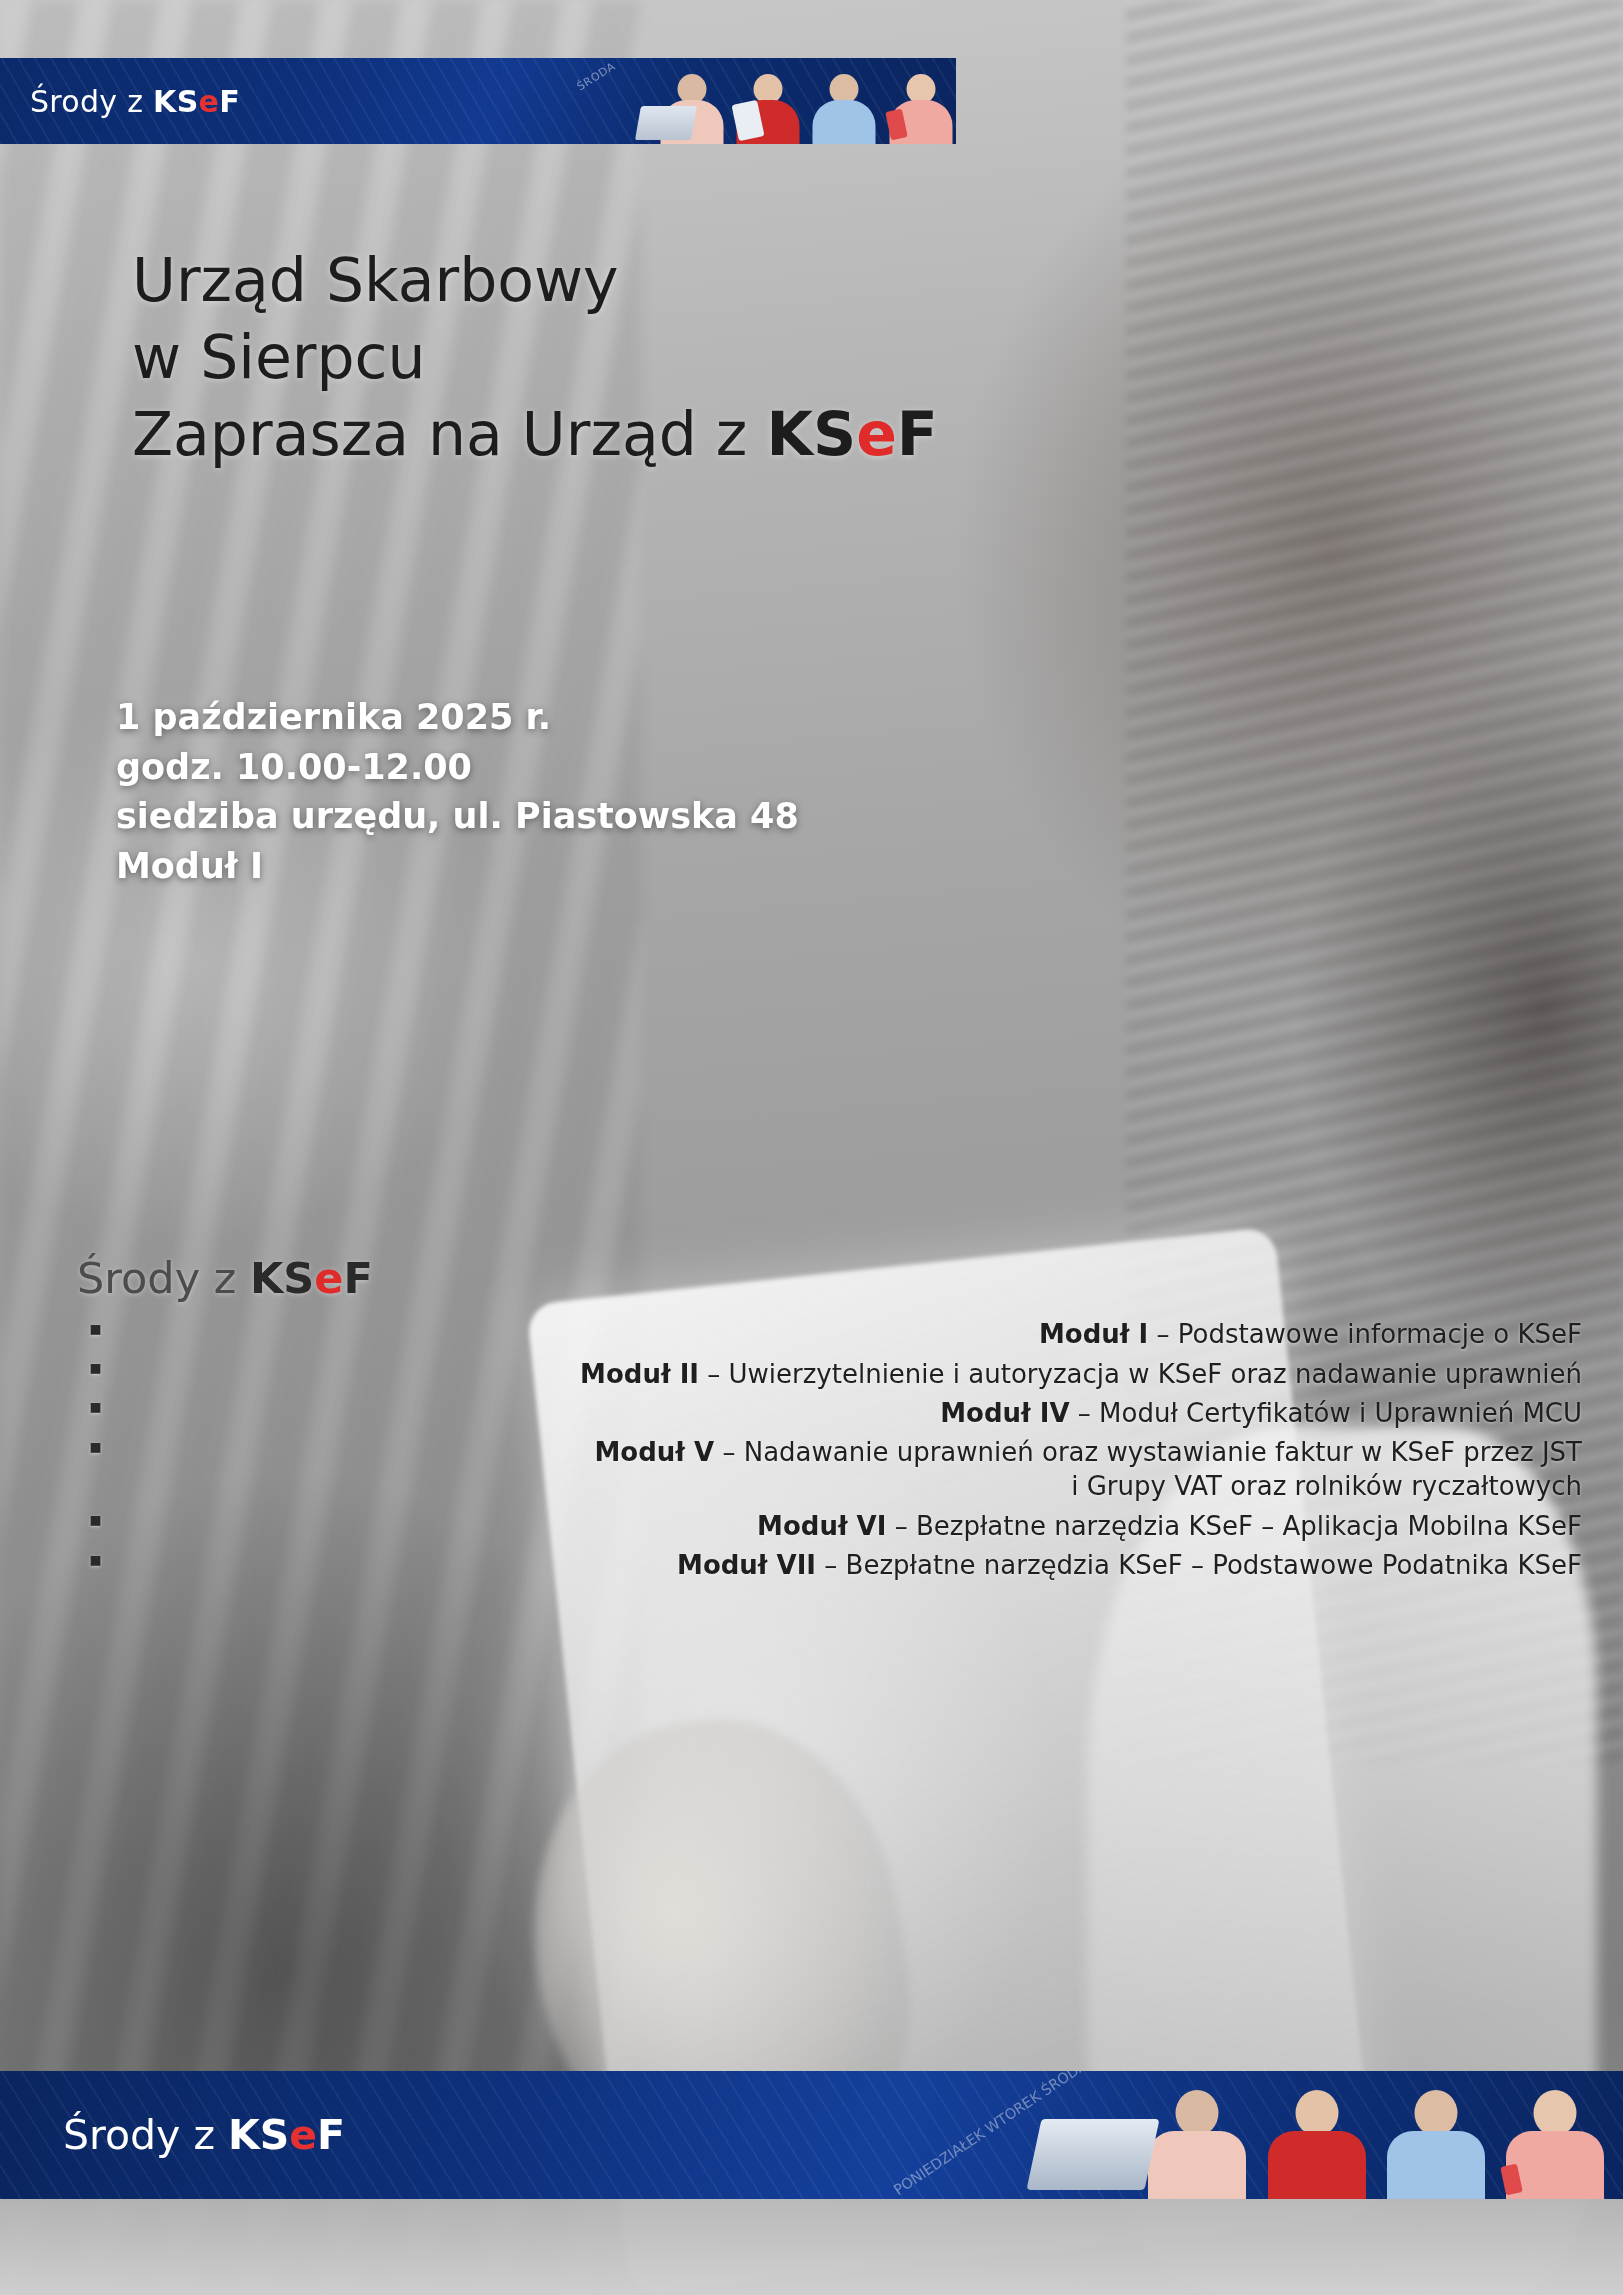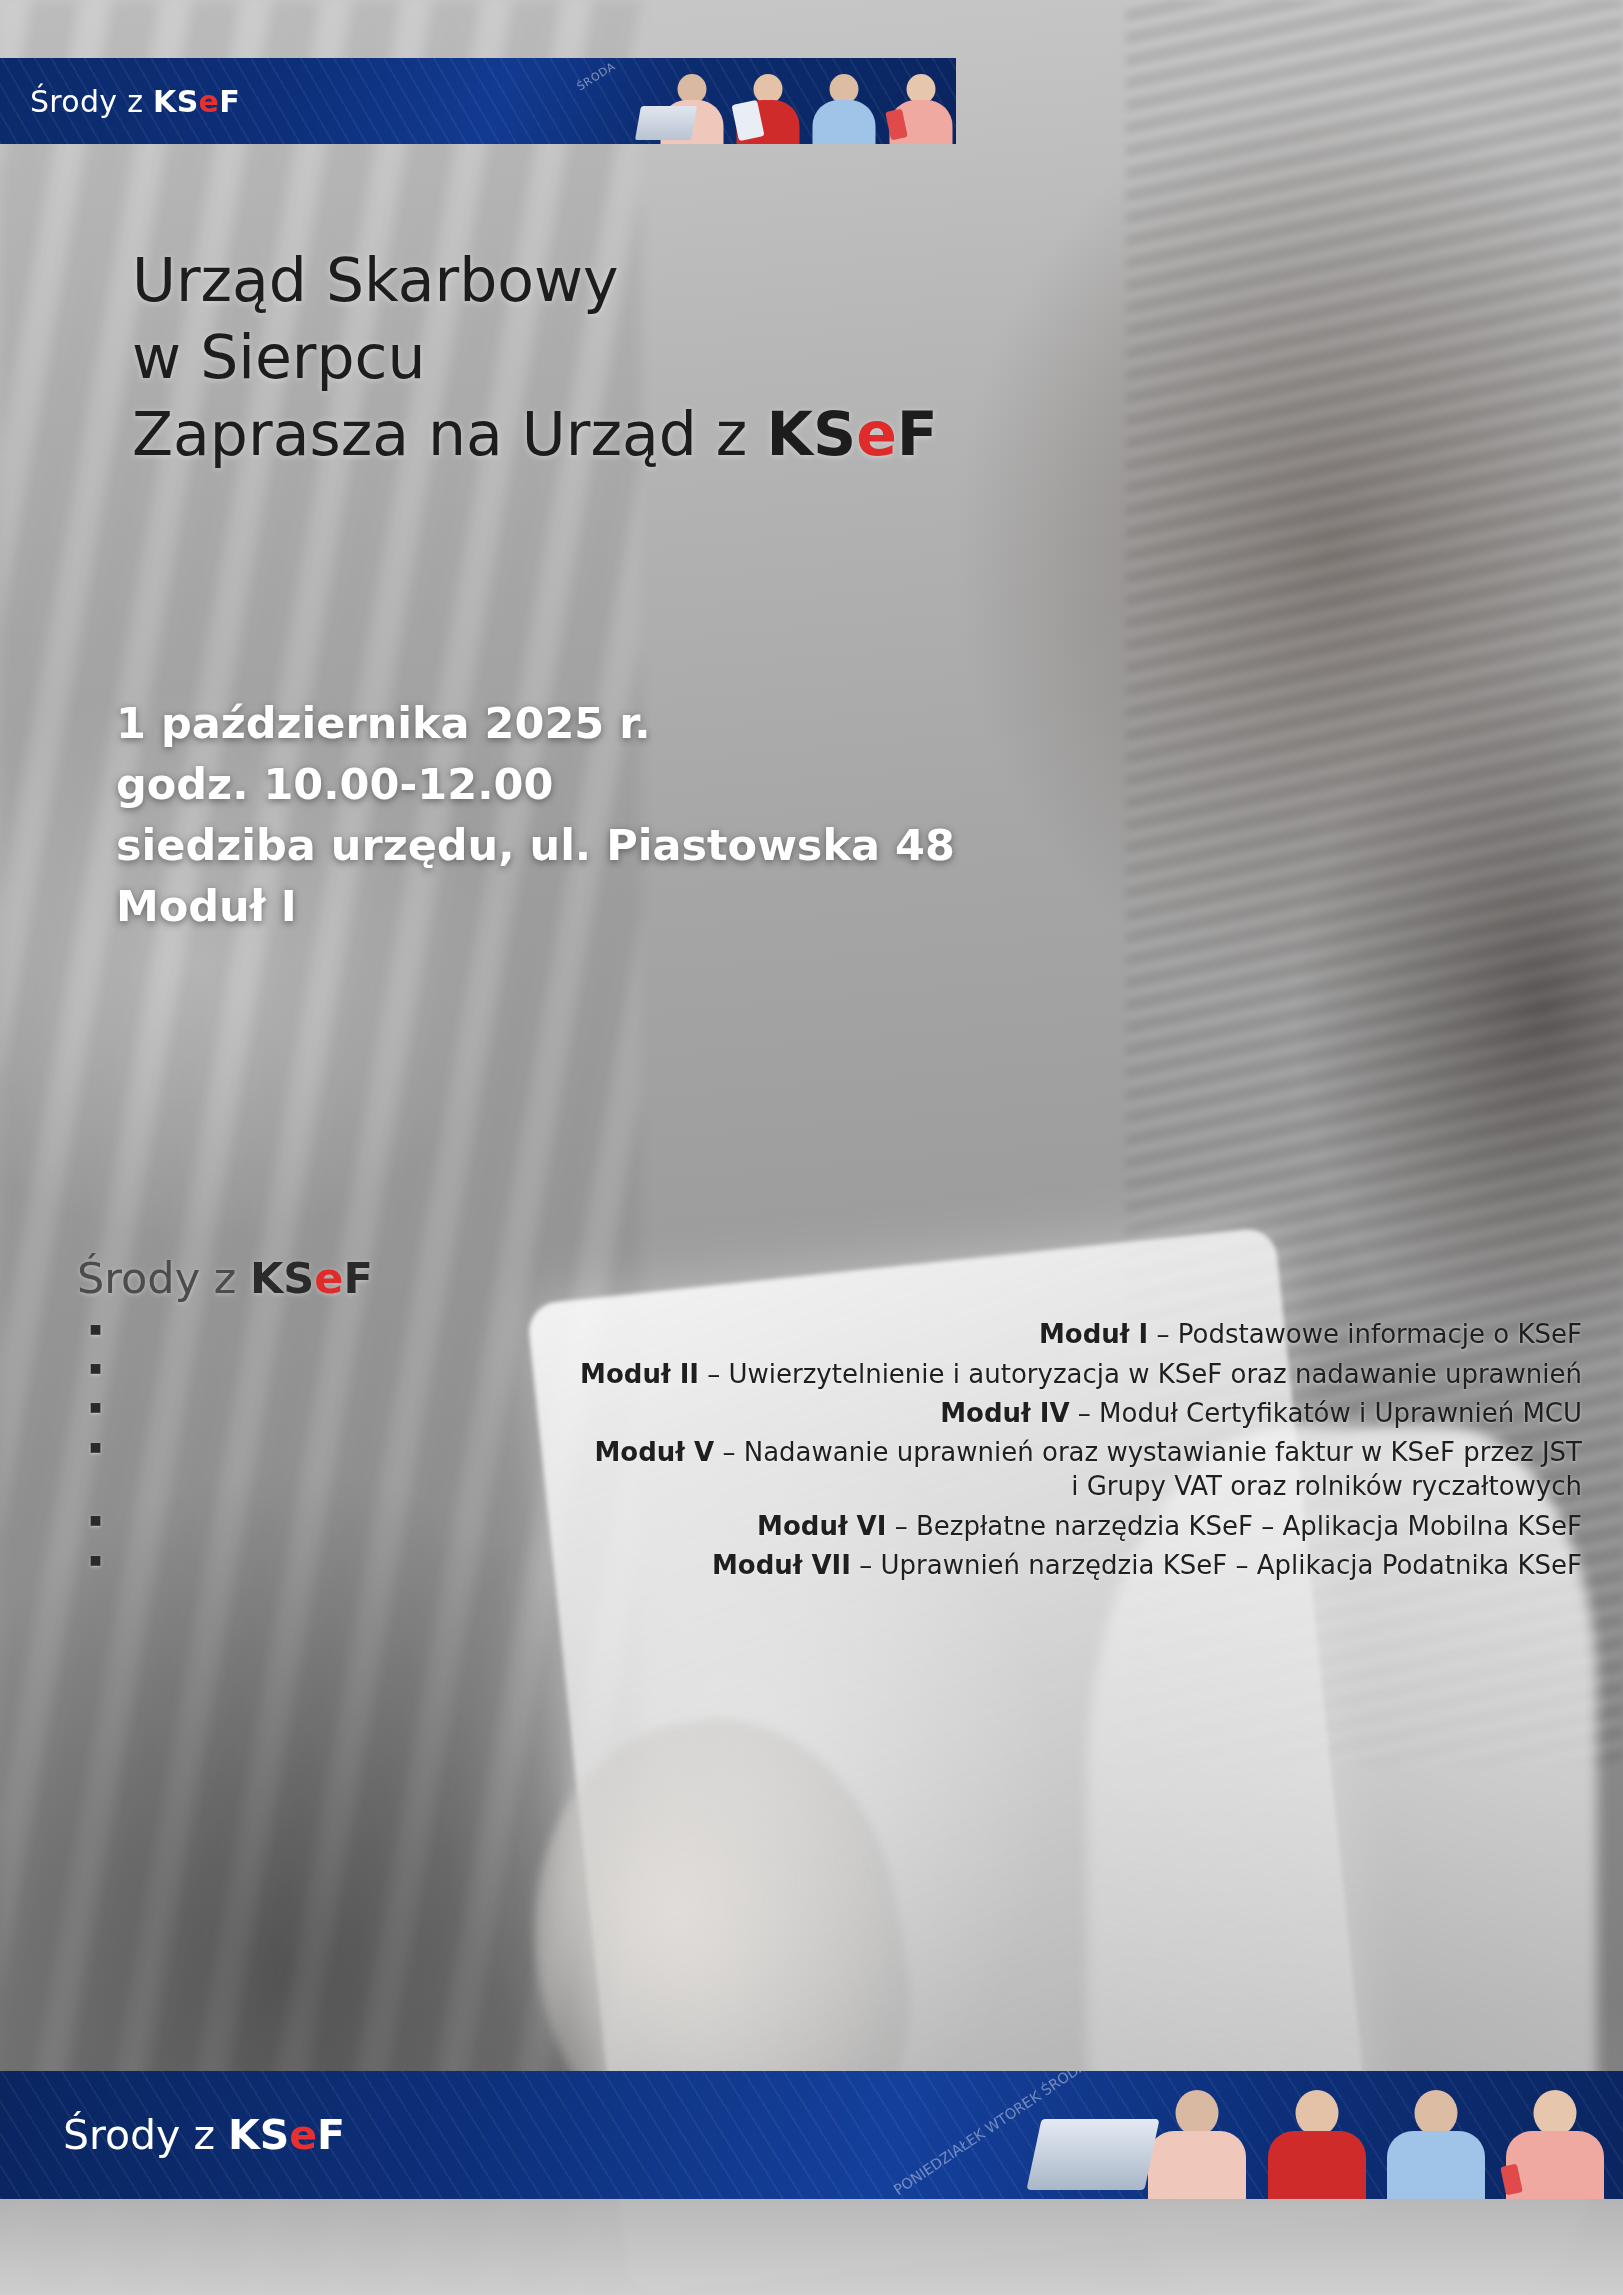--- a/index.html
+++ b/index.html
@@ -219,21 +219,21 @@
   .h-line .b { font-weight: bold; }
   .h-line .e { font-weight: bold; color: #e02b2b; }
 
   .details {
     position: absolute;
     left: 116px;
     top: 693px;
     width: 1276px;
   }
   .d-line {
-    font-size: 43px;
+    font-size: 35px;
     font-weight: bold;
     line-height: 1.42;
     color: #ffffff;
     text-shadow: 0 2px 7.9px rgba(40,40,40,0.55);
     white-space: nowrap;
   }
 
   
   .modules {
     position: absolute;
@@ -423,21 +423,21 @@
         <span class="lbl">Moduł IV</span><span> – Moduł Certyfikatów i Uprawnień MCU</span>
       </li>
       <li class="mod-item">
         <span class="lbl">Moduł V</span><span> – Nadawanie uprawnień oraz wystawianie faktur w KSeF przez JST</span>
         <span class="cont">i Grupy VAT oraz rolników ryczałtowych</span>
       </li>
       <li class="mod-item">
         <span class="lbl">Moduł VI</span><span> – Bezpłatne narzędzia KSeF – Aplikacja Mobilna KSeF</span>
       </li>
       <li class="mod-item">
-        <span class="lbl">Moduł VII</span><span> – Uprawnień narzędzia KSeF – Aplikacja Podatnika KSeF</span>
+        <span class="lbl">Moduł VII</span><span> – Bezpłatne narzędzia KSeF – Podstawowe Podatnika KSeF</span>
       </li>
     </ul>
   </div>
 
   <div class="bottom-banner">
     <div class="bottom-title">
       <span>Środy z </span><span class="b">KS</span><span class="e">e</span><span class="b">F</span>
     </div>
     <div class="bottom-photos">
       <div class="wm-days">PONIEDZIAŁEK

